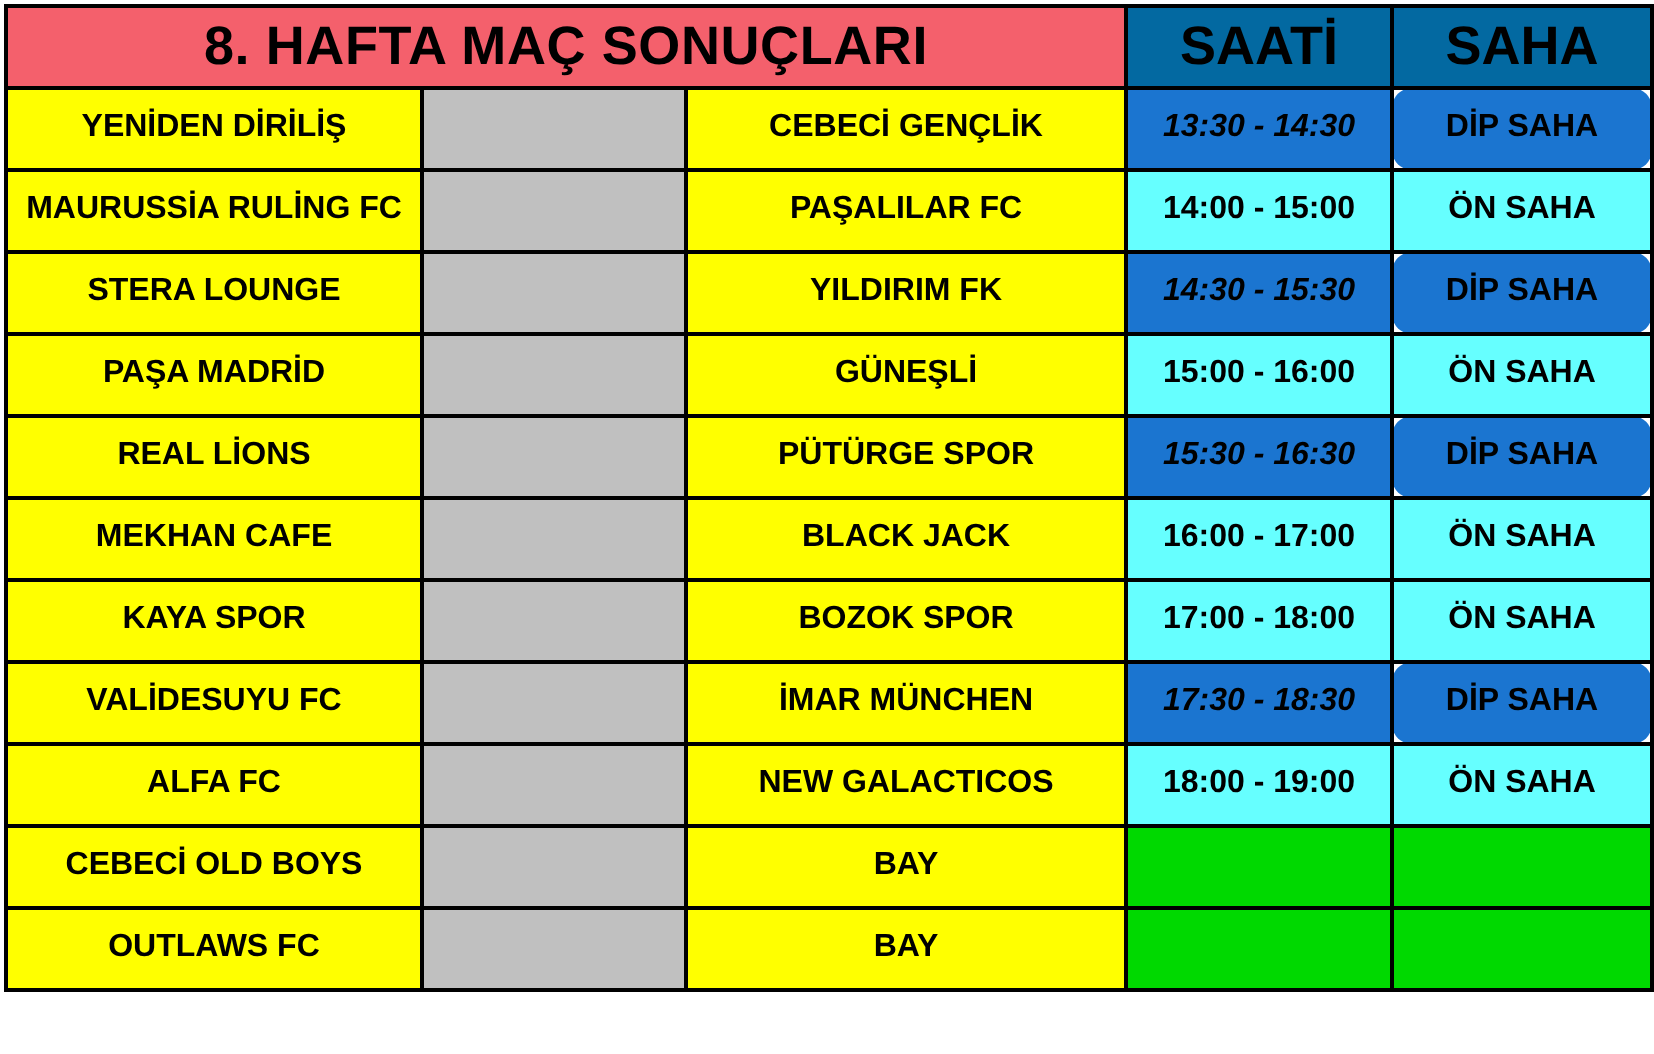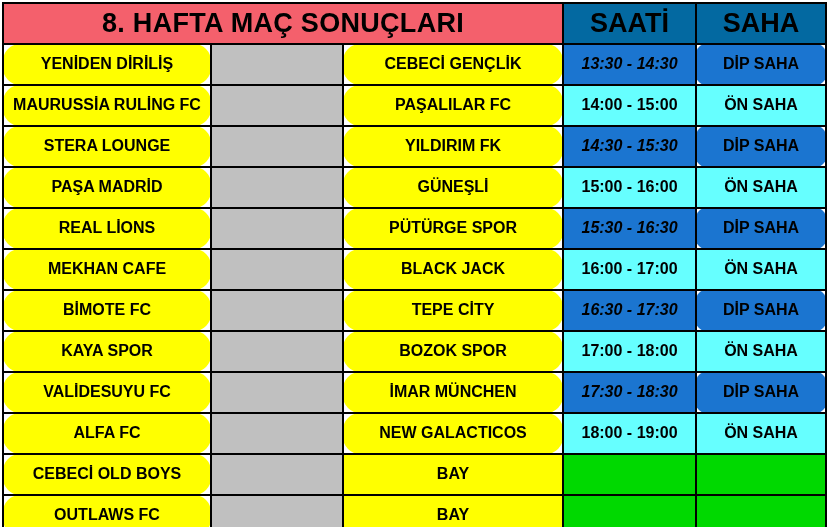--- a/index.html
+++ b/index.html
@@ -58,21 +58,20 @@
     background: #0369a1;
     font-size: 27px;
     height: 54px;
     margin-top: 28px;
   }
 
   
   .team-cell {
     background: #ffff00;
     font-size: 16px;
-    border-radius: 17px;
   }
   .score-cell {
     background: #c0c0c0;
   }
   .time-blue {
     background: #1b75d0;
     font-size: 16px;
     font-style: italic;
   }
   .time-cyan {
@@ -152,27 +151,20 @@
           <td class="field-blue">DİP SAHA</td>
         </tr>
         <tr>
           <td class="team-cell">MEKHAN CAFE</td>
           <td class="score-cell"></td>
           <td class="team-cell">BLACK JACK</td>
           <td class="time-cyan">16:00 - 17:00</td>
           <td class="field-cyan">ÖN SAHA</td>
         </tr>
         <tr>
-          <td class="team-cell">BİMOTE FC</td>
-          <td class="score-cell"></td>
-          <td class="team-cell">TEPE CİTY</td>
-          <td class="time-blue">16:30 - 17:30</td>
-          <td class="field-blue">DİP SAHA</td>
-        </tr>
-        <tr>
           <td class="team-cell">KAYA SPOR</td>
           <td class="score-cell"></td>
           <td class="team-cell">BOZOK SPOR</td>
           <td class="time-cyan">17:00 - 18:00</td>
           <td class="field-cyan">ÖN SAHA</td>
         </tr>
         <tr>
           <td class="team-cell">VALİDESUYU FC</td>
           <td class="score-cell"></td>
           <td class="team-cell">İMAR MÜNCHEN</td>

